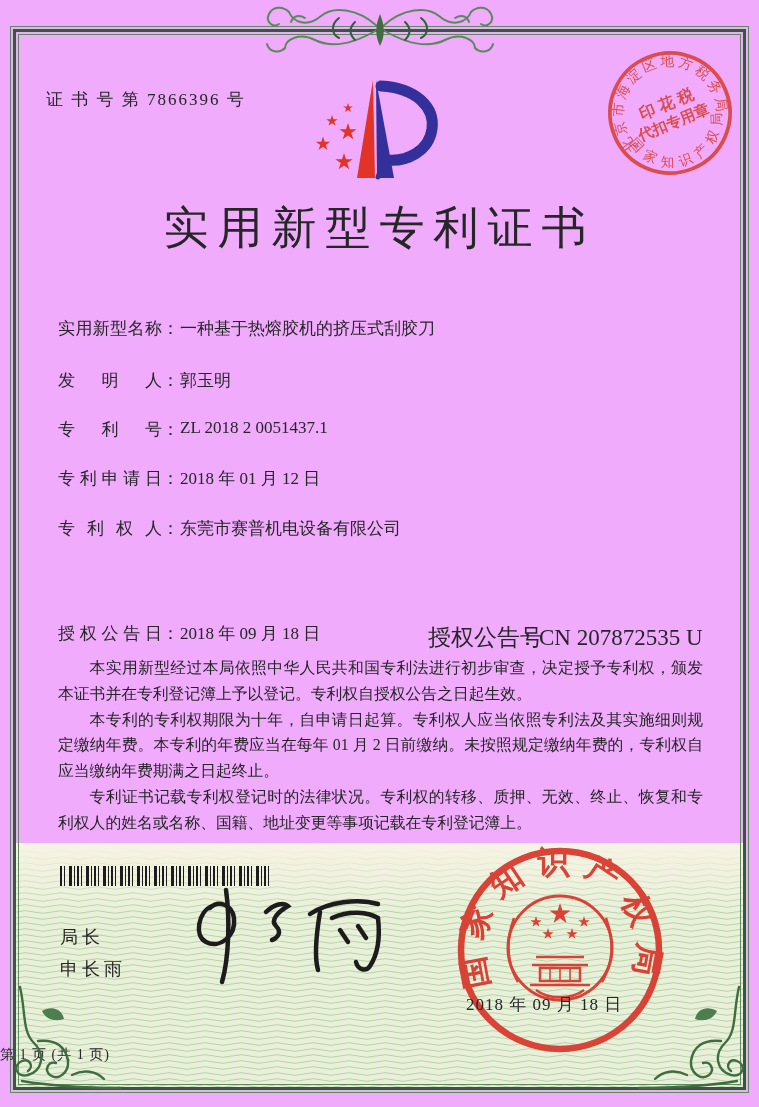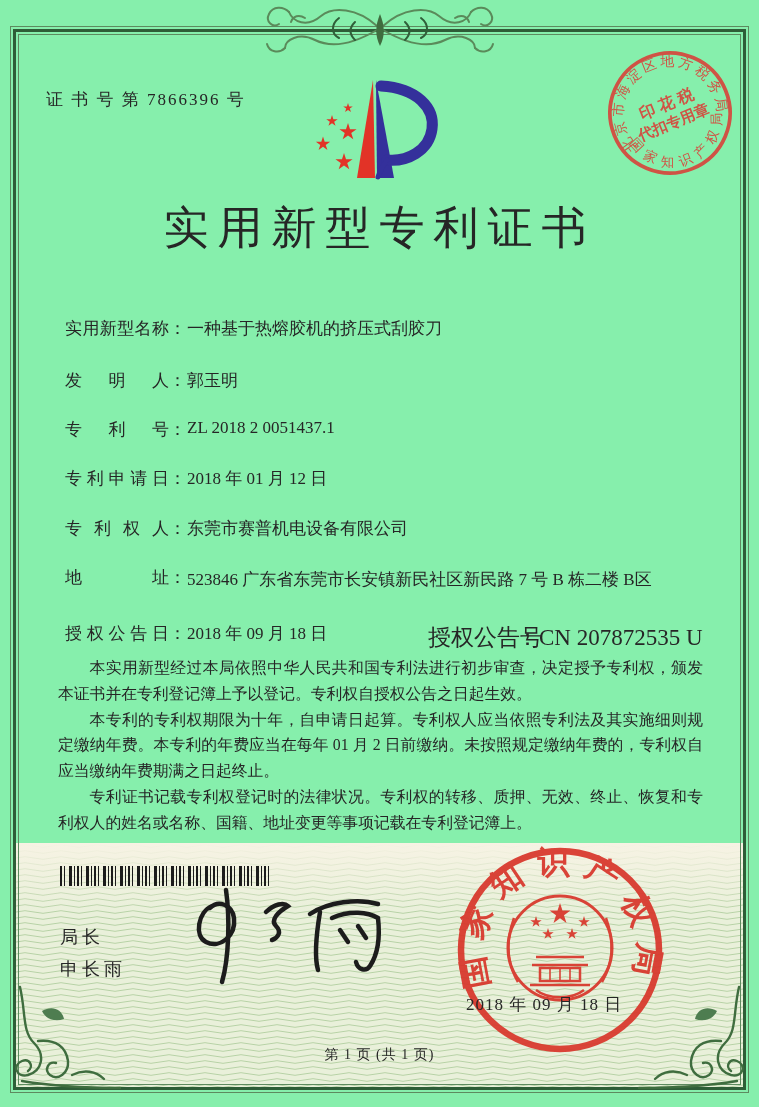--- a/index.html
+++ b/index.html
@@ -4,21 +4,21 @@
 <style>
   html,body{margin:0;padding:0;}
   body{
     font-family:"Liberation Serif","DejaVu Serif",serif;
     background:#888;
   }
   .page{
     position:relative;
     width:759px;height:1107px;
     margin:0 auto;
-    background:#86efac;
+    background:#f0abfc;
     overflow:hidden;
     color:#262626;
   }
   
   .frame-a{position:absolute;left:10px;right:10px;top:26px;bottom:14px;border:1px solid #5d8a5f;z-index:3;pointer-events:none;}
   .frame-b{position:absolute;inset:2px;border:3px solid #2e5d37;}
   .frame-c{position:absolute;inset:2px;border:1px solid #5d8a5f;}
   .top-ornament{position:absolute;left:239px;top:0px;z-index:4;}
   .corner-flourish{position:absolute;z-index:6;}
   .corner-left{left:12px;bottom:12px;}
@@ -28,21 +28,21 @@
   .green-zone svg{display:block;width:100%;height:100%;}
   .green-fade{position:absolute;left:0;right:0;top:0;height:70px;
     background:linear-gradient(180deg,#f7f3e4 0%,rgba(247,243,228,0) 100%);}
   
   .cert-no{position:absolute;left:46px;top:88px;font-size:17px;letter-spacing:2px;z-index:5;}
   .logo{position:absolute;left:293px;top:60px;z-index:5;}
   .title{position:absolute;left:0;right:0;top:198px;text-align:center;
     font-size:45px;font-weight:normal;letter-spacing:9px;z-index:5;}
   
   .field{position:absolute;left:58px;font-size:17px;z-index:5;white-space:nowrap;}
-  .field .lab{display:inline-block;width:104px;text-align:justify;text-align-last:justify;vertical-align:top;margin-left:7px;}
+  .field .lab{display:inline-block;width:104px;text-align:justify;text-align-last:justify;vertical-align:top;}
   .field .colon{display:inline-block;width:18px;vertical-align:top;}
   .field .val{display:inline-block;vertical-align:top;}
   .field-wrap{white-space:normal;}
   .field-wrap .val{width:512px;line-height:27px;}
   .grant-right{position:absolute;left:428px;font-size:23px;z-index:5;white-space:nowrap;}
   .grant-right .lab{display:inline-block;width:88px;text-align:justify;text-align-last:justify;}
   
   .body-text{position:absolute;left:58px;top:655px;width:645px;z-index:5;}
   .body-text p{margin:0;font-size:15.8px;line-height:25.8px;text-align:justify;text-indent:2em;}
   
@@ -51,21 +51,21 @@
       #1c1c1c 0 2px,transparent 2px 4px,
       #1c1c1c 4px 5px,transparent 5px 9px,
       #1c1c1c 9px 12px,transparent 12px 14px,
       #1c1c1c 14px 15px,transparent 15px 17px);}
   .sig-title{position:absolute;left:60px;top:925px;font-size:18px;letter-spacing:4px;z-index:5;text-align:center;}
   .sig-name{position:absolute;left:60px;top:957px;font-size:18px;letter-spacing:4px;z-index:5;text-align:right;}
   .signature{position:absolute;left:182px;top:878px;z-index:5;}
   .seal{position:absolute;left:452px;top:842px;z-index:5;}
   .seal-date{position:absolute;left:466px;top:993px;font-size:17px;letter-spacing:1px;z-index:6;}
   .tax-stamp{position:absolute;left:595px;top:38px;z-index:5;transform:rotate(-22deg);opacity:.9;}
-  .footer{position:absolute;left:0;right:0;top:1046px;text-align:center;font-size:14px;z-index:5;letter-spacing:1px;}
+  .footer{position:absolute;left:0;right:0;top:1046px;font-size:14px;z-index:5;letter-spacing:1px;}
 </style>
 </head>
 <body>
 
 <div class="page">
 
   <div class="green-zone">
     <svg preserveAspectRatio="none">
       <defs>
         <pattern id="wv" width="36" height="6" patternUnits="userSpaceOnUse">
@@ -152,23 +152,20 @@
     <span class="lab">发明人</span><span class="colon">：</span><span class="val">郭玉明</span>
   </div>
   <div class="field" style="top:418px">
     <span class="lab">专利号</span><span class="colon">：</span><span class="val">ZL 2018 2 0051437.1</span>
   </div>
   <div class="field" style="top:467px">
     <span class="lab">专利申请日</span><span class="colon">：</span><span class="val">2018 年 01 月 12 日</span>
   </div>
   <div class="field" style="top:517px">
     <span class="lab">专利权人</span><span class="colon">：</span><span class="val">东莞市赛普机电设备有限公司</span>
-  </div>
-  <div class="field field-wrap" style="top:566px">
-    <span class="lab">地址</span><span class="colon">：</span><span class="val">523846 广东省东莞市长安镇新民社区新民路 7 号 B 栋二楼 B区</span>
   </div>
   <div class="field" style="top:622px">
     <span class="lab">授权公告日</span><span class="colon">：</span><span class="val">2018 年 09 月 18 日</span>
   </div>
   <div class="grant-right" style="top:622px">
     <span class="lab">授权公告号</span><span class="colon">：</span><span class="val">CN 207872535 U</span>
   </div>
 
   <div class="body-text">
     <p>本实用新型经过本局依照中华人民共和国专利法进行初步审查，决定授予专利权，颁发本证书并在专利登记簿上予以登记。专利权自授权公告之日起生效。</p>

